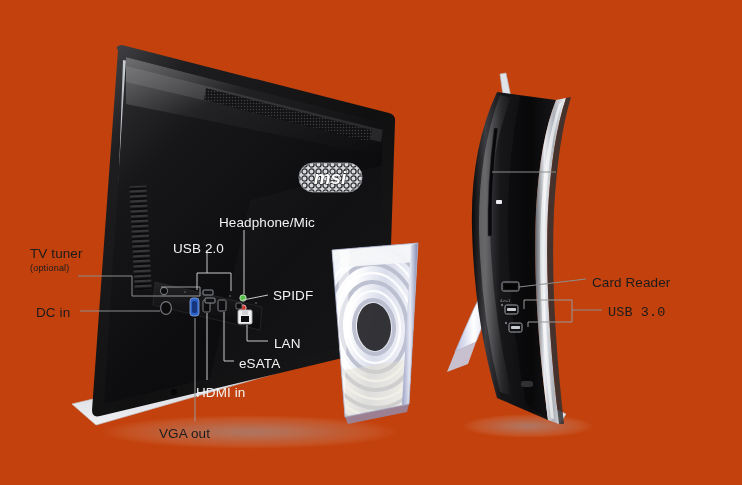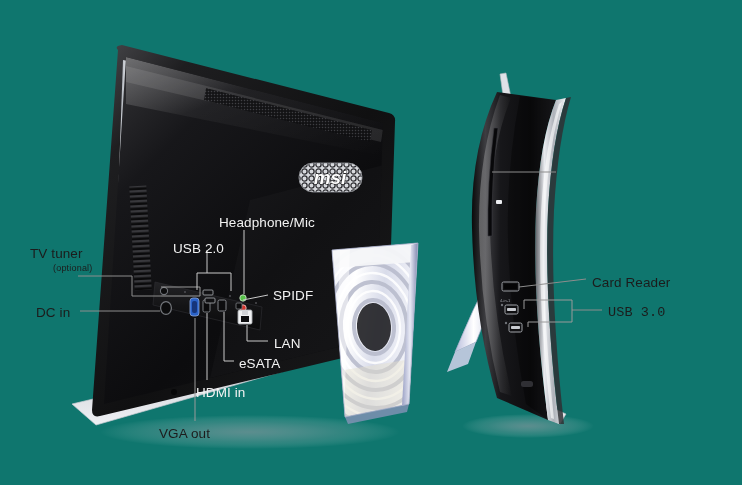--- a/index.html
+++ b/index.html
@@ -4,21 +4,21 @@
 <style>
   html, body {
     margin: 0;
     padding: 0;
     background: #ffffff;
   }
   #stage {
     position: relative;
     width: 742px;
     height: 485px;
-    background: #0f766e;
+    background: #c2410c;
     overflow: hidden;
     font-family: "Liberation Sans", sans-serif;
   }
   #stage svg.layer {
     position: absolute;
     left: 0;
     top: 0;
     width: 742px;
     height: 485px;
   }
@@ -30,21 +30,20 @@
     white-space: nowrap;
     letter-spacing: 0.1px;
   }
   .callout.dark  { color: #1c1c1c; }
   .callout.light { color: #f2f2f2; }
   .sub {
     display: block;
     font-size: 9px;
     letter-spacing: 0.2px;
     margin-top: 1px;
-    margin-left: 23px;
   }
   .c-center { text-align: left; }
 </style>
 </head>
 <body>
 
 <div id="stage">
 
   <svg class="layer" viewBox="0 0 742 485">
     <defs>

